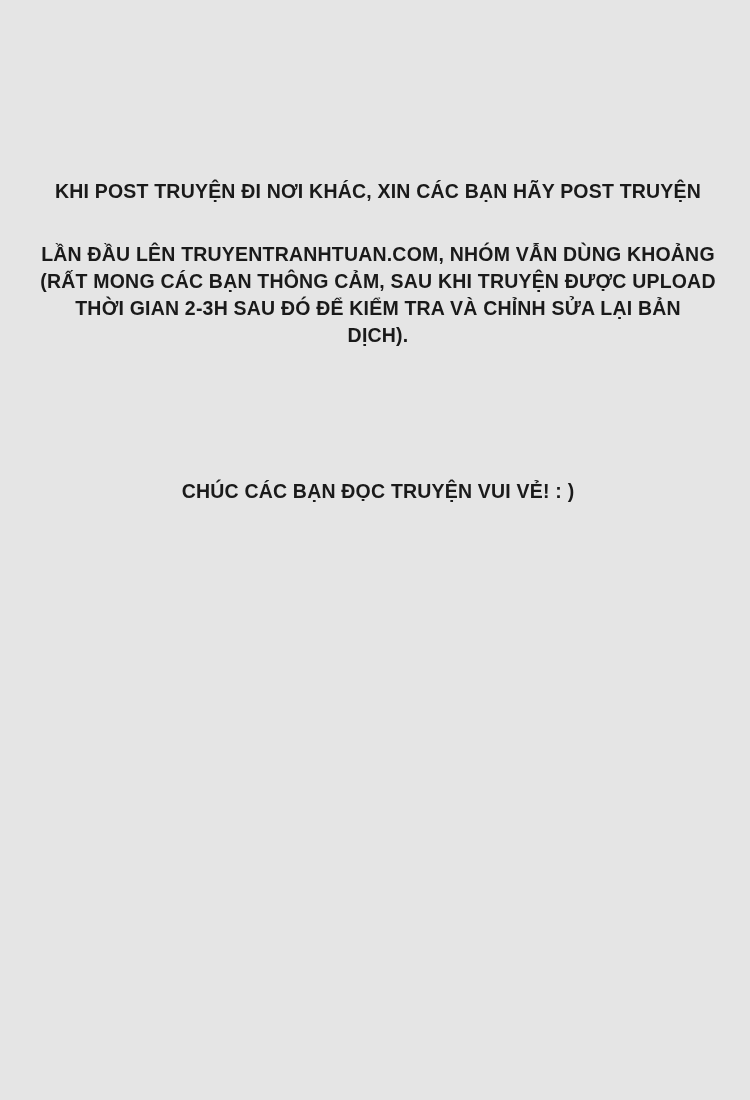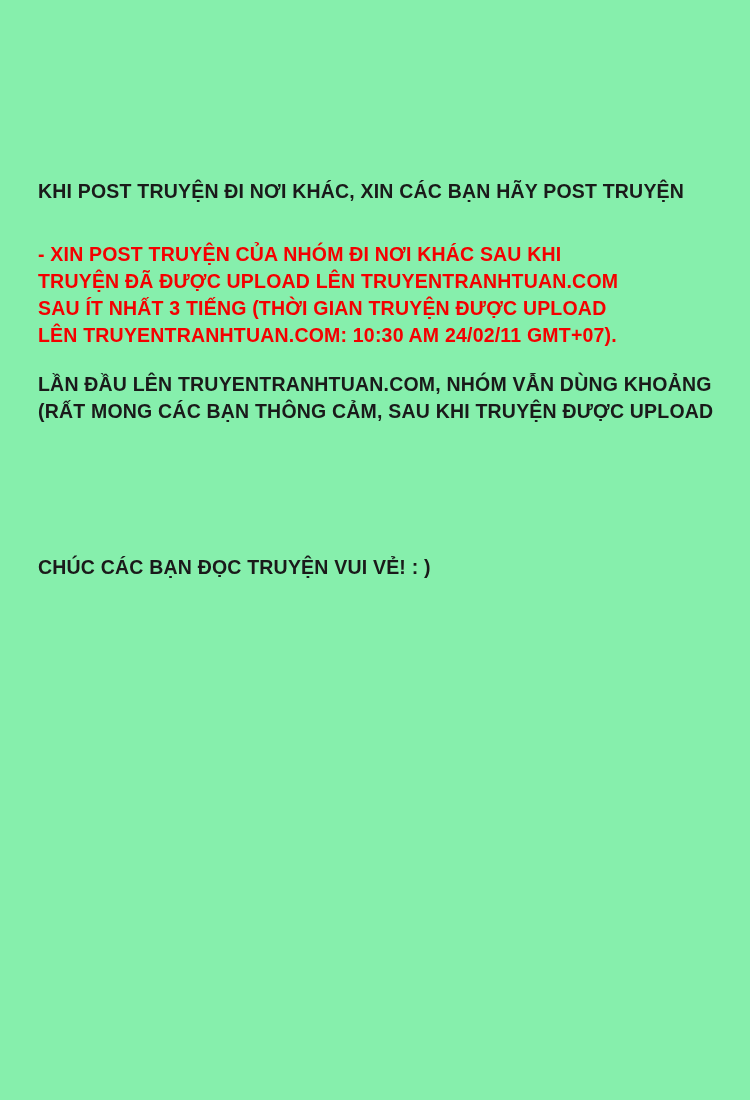--- a/index.html
+++ b/index.html
@@ -13,21 +13,22 @@
     position: relative;
     font-family: "Liberation Sans", sans-serif;
     overflow: hidden;
   }
   .page {
     position: absolute;
     top: 0;
     left: 0;
     width: 750px;
     height: 1100px;
-    background: #86efac;
+    background: #e5e5e5;
+    text-align: center;
   }
   .content {
     position: absolute;
     left: 38px;
     top: 178px;
     width: 680px;
   }
   .block {
     margin: 0 0 22px 0;
   }
@@ -58,30 +59,26 @@
 
 <div class="page">
   <div class="content">
 
     <div class="block black">
       <p class="line">KHI POST TRUYỆN ĐI NƠI KHÁC, XIN CÁC BẠN HÃY POST TRUYỆN</p>
     </div>
 
     <div class="spacer-14"></div>
 
-    <div class="block red">
-      <p class="line">- XIN POST TRUYỆN CỦA NHÓM ĐI NƠI KHÁC SAU KHI</p>
-      <p class="line">TRUYỆN ĐÃ ĐƯỢC UPLOAD LÊN TRUYENTRANHTUAN.COM</p>
-      <p class="line">SAU ÍT NHẤT 3 TIẾNG (THỜI GIAN TRUYỆN ĐƯỢC UPLOAD</p>
-      <p class="line">LÊN TRUYENTRANHTUAN.COM: 10:30 AM 24/02/11 GMT+07).</p>
-    </div>
 
     <div class="block black">
       <p class="line">LẦN ĐẦU LÊN TRUYENTRANHTUAN.COM, NHÓM VẪN DÙNG KHOẢNG</p>
       <p class="line">(RẤT MONG CÁC BẠN THÔNG CẢM, SAU KHI TRUYỆN ĐƯỢC UPLOAD</p>
+      <p class="line">THỜI GIAN 2-3H SAU ĐÓ ĐỂ KIỂM TRA VÀ CHỈNH SỬA LẠI BẢN</p>
+      <p class="line">DỊCH).</p>
     </div>
 
     <div class="spacer-14"></div>
 
 
     <div class="spacer-24"></div>
 
 
     <div class="spacer-24"></div>
 

